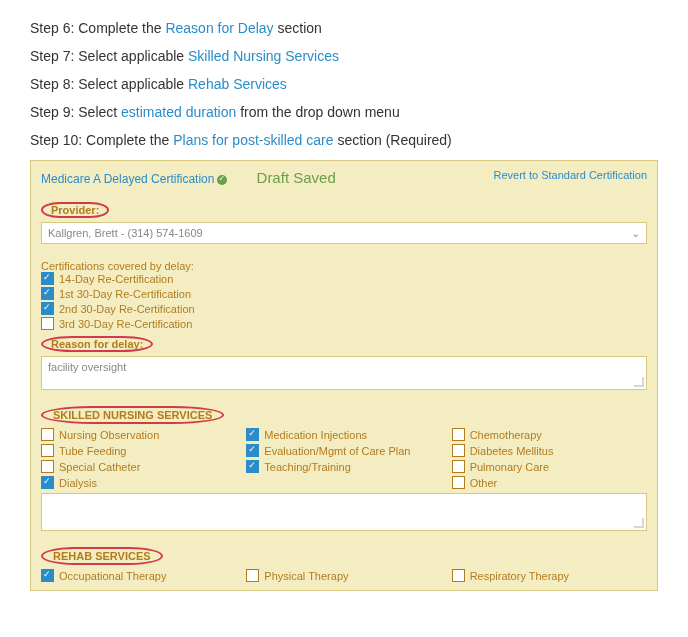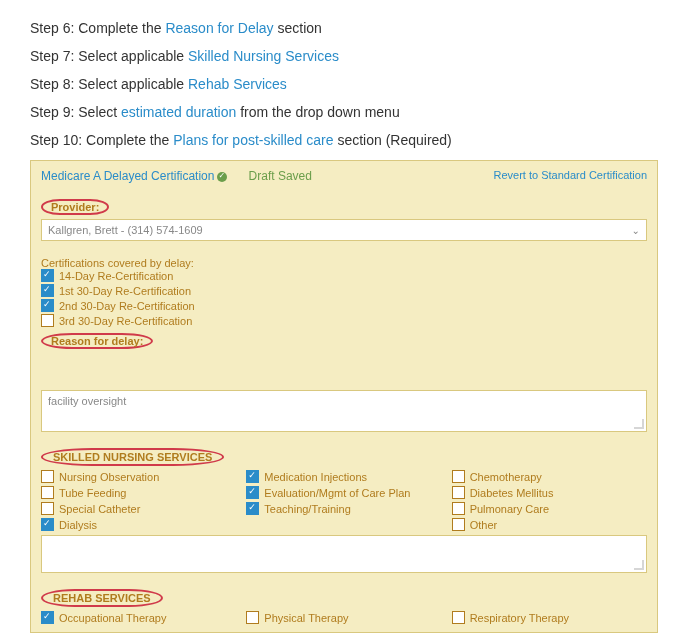--- a/index.html
+++ b/index.html
@@ -27,22 +27,22 @@
     color: #555;
     margin-top: 10px;
     position: relative;
   }
   .form-title-row {
     color: #2a8cc9;
     font-size: 12px;
   }
   .draft-saved {
     color: #6b9e4b;
-    font-size: 12px;
-    margin-left: 16px;
+    font-size: 15px;
+    margin-left: 24px;
   }
   .draft-icon {
     display: inline-block;
     width: 10px;
     height: 10px;
     background: #6b9e4b;
     border-radius: 50%;
     vertical-align: middle;
     position: relative;
     margin-right: 2px;
@@ -144,27 +144,26 @@
     color: white;
     font-size: 9px;
     position: absolute;
     top: -1px;
     left: 1px;
   }
   .textarea {
     background: #fff;
     border: 1px solid #d9c87f;
     width: 100%;
-    height: 42px;
+    height: 34px;
     box-sizing: border-box;
     padding: 4px 6px;
     font-size: 11px;
     color: #888;
     position: relative;
-    margin-top: 37px;
   }
   .textarea.large {
     height: 38px;
   }
   .textarea .resize-grip {
     position: absolute;
     right: 2px;
     bottom: 2px;
     width: 8px;
     height: 8px;

